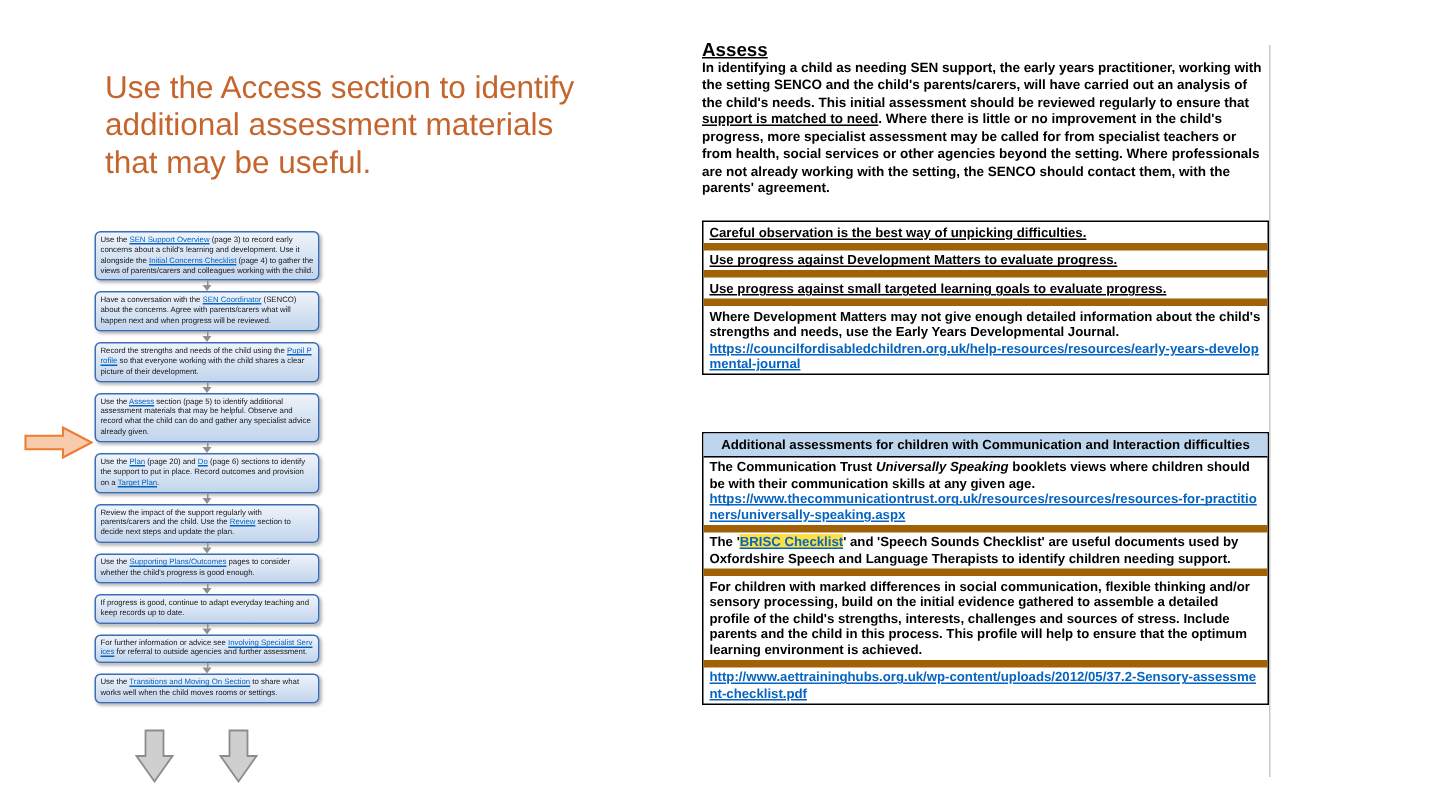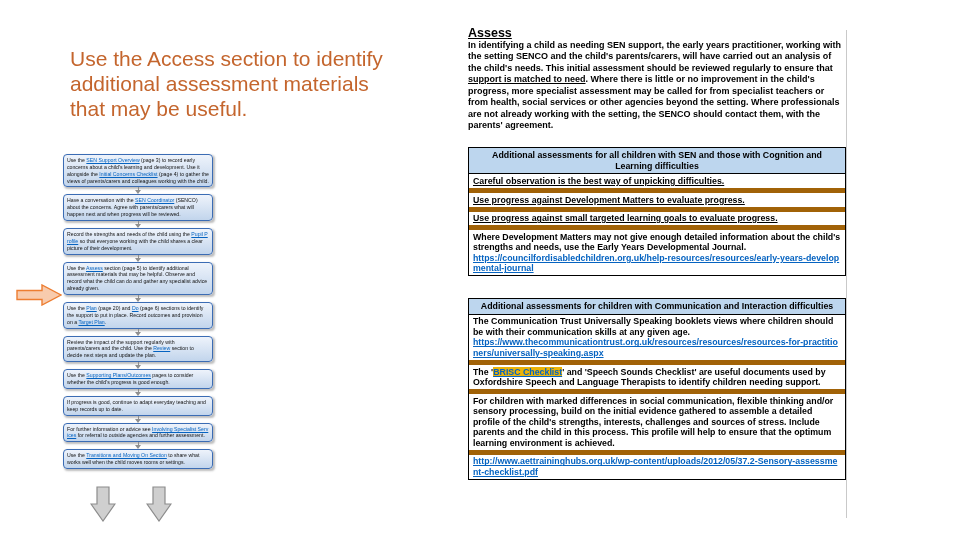--- a/index.html
+++ b/index.html
@@ -39,32 +39,32 @@
   .down-arrows{position:absolute;left:90px;top:486px;display:flex;gap:30px;}
   
   .doc-edge{position:absolute;left:846px;top:30px;width:1px;height:488px;background:#c9c9c9;}
   .doc{position:absolute;left:468px;top:26px;width:378px;color:#000;}
   .doc-heading{font-size:12.5px;font-weight:700;text-decoration:underline;}
   .doc-para{font-size:9px;font-weight:700;line-height:1.27;}
   .tbl{
     margin-top:16px;border:1px solid #000;
     font-size:8.8px;font-weight:700;line-height:1.2;
   }
-  .tbl-2{margin-top:22px;}
+  .tbl-2{margin-top:38px;}
   .tbl-header{
     background:var(--th-bg,#BDD6EE);text-align:center;
     padding:2px 6px;border-bottom:1px solid #000;
   }
   .tbl-row{padding:1.5px 4px;border-bottom:5px solid #a16207;white-space:pre-wrap;}
   .tbl-row:last-child{border-bottom:none;}
   
   .lnk{color:var(--link-color,#0563C1);text-decoration:underline;word-break:break-all;}
   .und{text-decoration:underline;}
-  .ital{text-align:right;}
-  .hl{background:#eab308;}
+  .ital{font-style:italic;text-align:right;}
+  .hl{background:#fde047;}
 </style>
 </head>
 <body>
 
 <div class="slide">
 
   <div class="slide-title">Use the Access section to identify additional assessment materials that may be useful.</div>
 
   <svg class="pointer-arrow" width="46" height="22" viewBox="0 0 46 22">
     <polygon points="1,6.5 26,6.5 26,1 45,11 26,21 26,15.5 1,15.5" fill="#F8CBAD" stroke="#ED7D31" stroke-width="1.4"></polygon>
@@ -101,21 +101,20 @@
     </svg>
   </div>
 
   <div class="doc-edge"></div>
 
   <div class="doc">
     <div class="doc-heading">Assess</div>
     <div class="doc-para"><span>In identifying a child as needing SEN support, the early years practitioner, working with the setting SENCO and the child's parents/carers, will have carried out an analysis of the child's needs. This initial assessment should be reviewed regularly to ensure that </span><span class="und">support is matched to need</span><span>. Where there is little or no improvement in the child's progress, more specialist assessment may be called for from specialist teachers or from health, social services or other agencies beyond the setting. Where professionals are not already working with the setting, the SENCO should contact them, with the parents' agreement.</span></div>
 
     <div class="tbl tbl-1">
-      <div class="tbl-header">Additional assessments for all children with SEN and those with Cognition and Learning difficulties</div>
       <div class="tbl-rows">
           <div class="tbl-row"><span class="und">Careful observation is the best way of unpicking difficulties.</span></div>
           <div class="tbl-row"><span class="und">Use progress against Development Matters to evaluate progress.</span></div>
           <div class="tbl-row"><span class="und">Use progress against small targeted learning goals to evaluate progress.</span></div>
           <div class="tbl-row"><span>Where Development Matters may not give enough detailed information about the child's strengths and needs, use the Early Years Developmental Journal.
 </span><span class="lnk">https://councilfordisabledchildren.org.uk/help-resources/resources/early-years-developmental-journal</span></div>
         </div>
     </div>
 
     <div class="tbl tbl-2">

